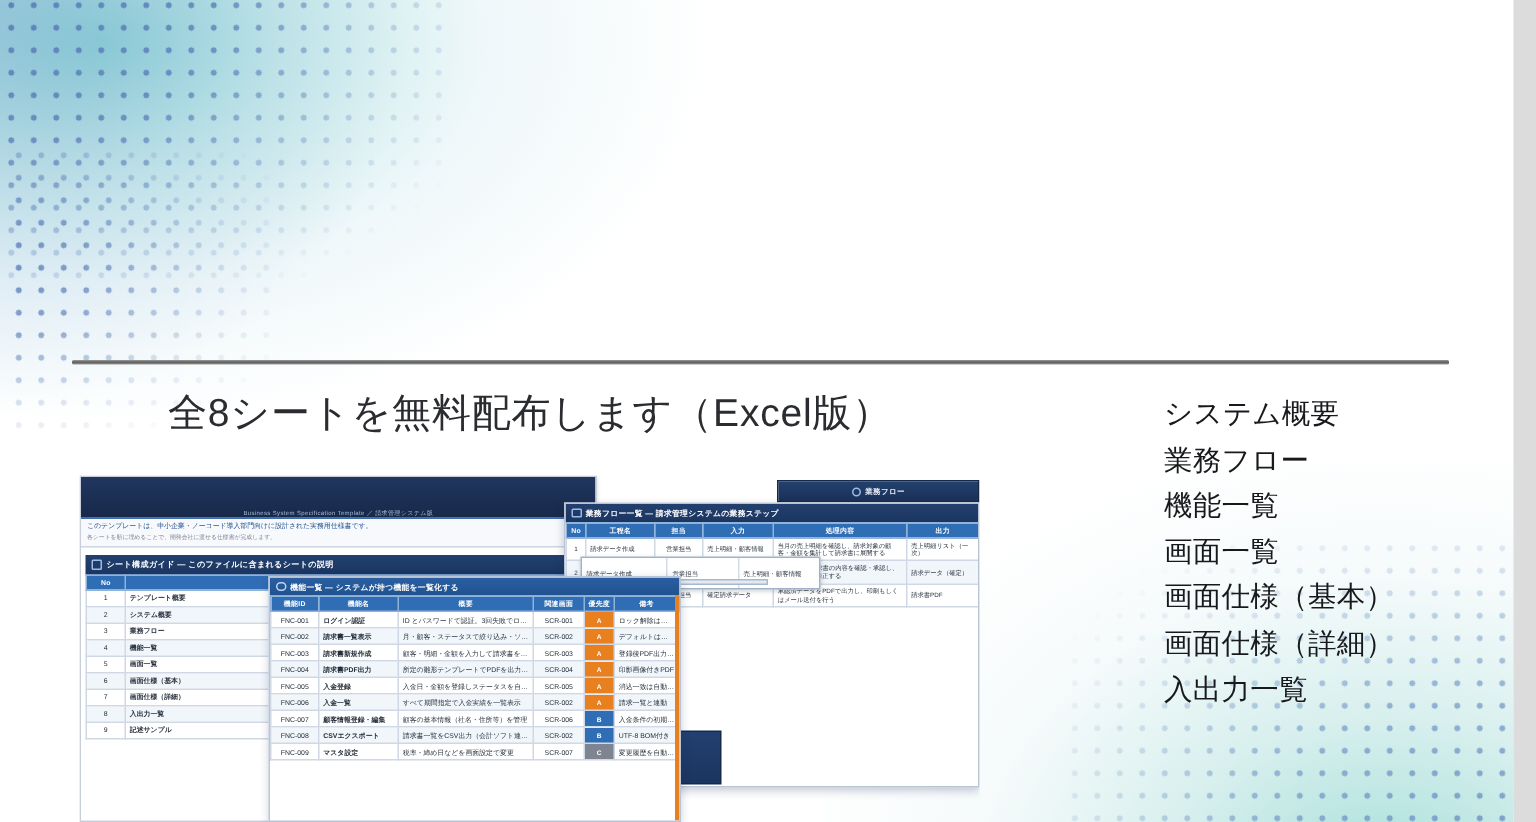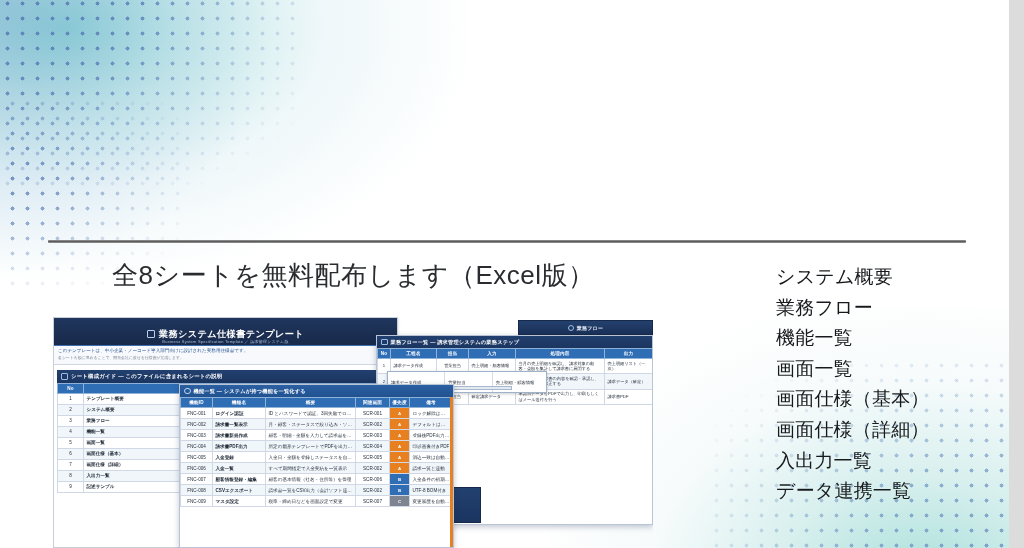--- a/index.html
+++ b/index.html
@@ -288,32 +288,27 @@
     <div id="subhead">全8シートを無料配布します（Excel版）</div>
 
     <div id="sheet-list">
       <div class="sheet-item">システム概要</div>
       <div class="sheet-item">業務フロー</div>
       <div class="sheet-item">機能一覧</div>
       <div class="sheet-item">画面一覧</div>
       <div class="sheet-item">画面仕様（基本）</div>
       <div class="sheet-item">画面仕様（詳細）</div>
       <div class="sheet-item">入出力一覧</div>
-      <div class="sheet-item">データ連携一覧</div>
     </div>
 
     <div id="excel">
 
       <div id="wb-base">
 
         <div id="wb-banner">
-          <div class="bnr-title">
-            <span class="bnr-ico"></span>
-            <span>業務システム仕様書テンプレート</span>
-          </div>
           <div id="wb-subbanner">Business System Specification Template ／ 請求管理システム版</div>
         </div>
 
         <div id="wb-note">
           <div class="n1">このテンプレートは、中小企業・ノーコード導入部門向けに設計された実務用仕様書です。</div>
           <div class="n2">各シートを順に埋めることで、開発会社に渡せる仕様書が完成します。</div>
         </div>
 
         <div id="wb-guide-hdr">
           <span class="g-ico"></span>

